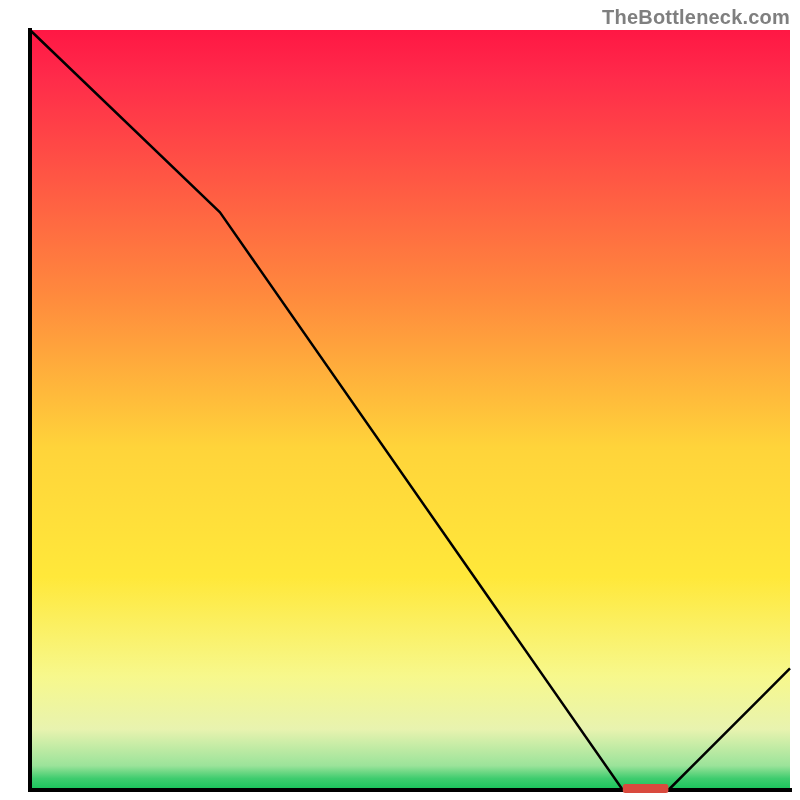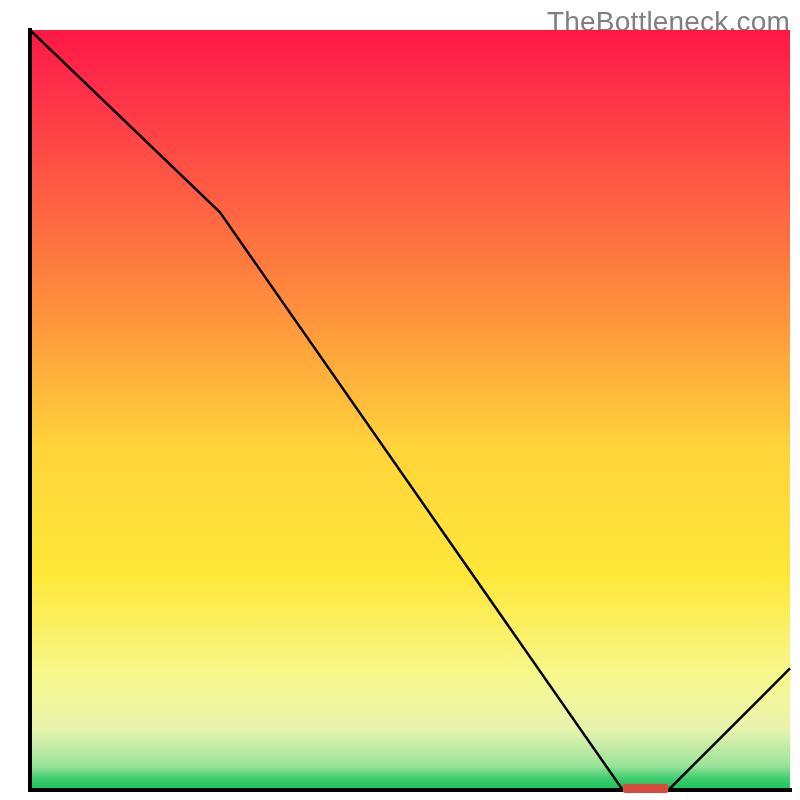--- a/index.html
+++ b/index.html
@@ -12,22 +12,22 @@
   }
   .frame {
     position: relative;
     width: 800px;
     height: 800px;
   }
   .attribution {
     position: absolute;
     top: 6px;
     right: 10px;
-    font-size: 28px;
-    font-weight: normal;
+    font-size: 20px;
+    font-weight: bold;
     color: #7f7f7f;
     letter-spacing: 0.2px;
   }
   svg {
     position: absolute;
     top: 0;
     left: 0;
   }
 </style>
 </head>

